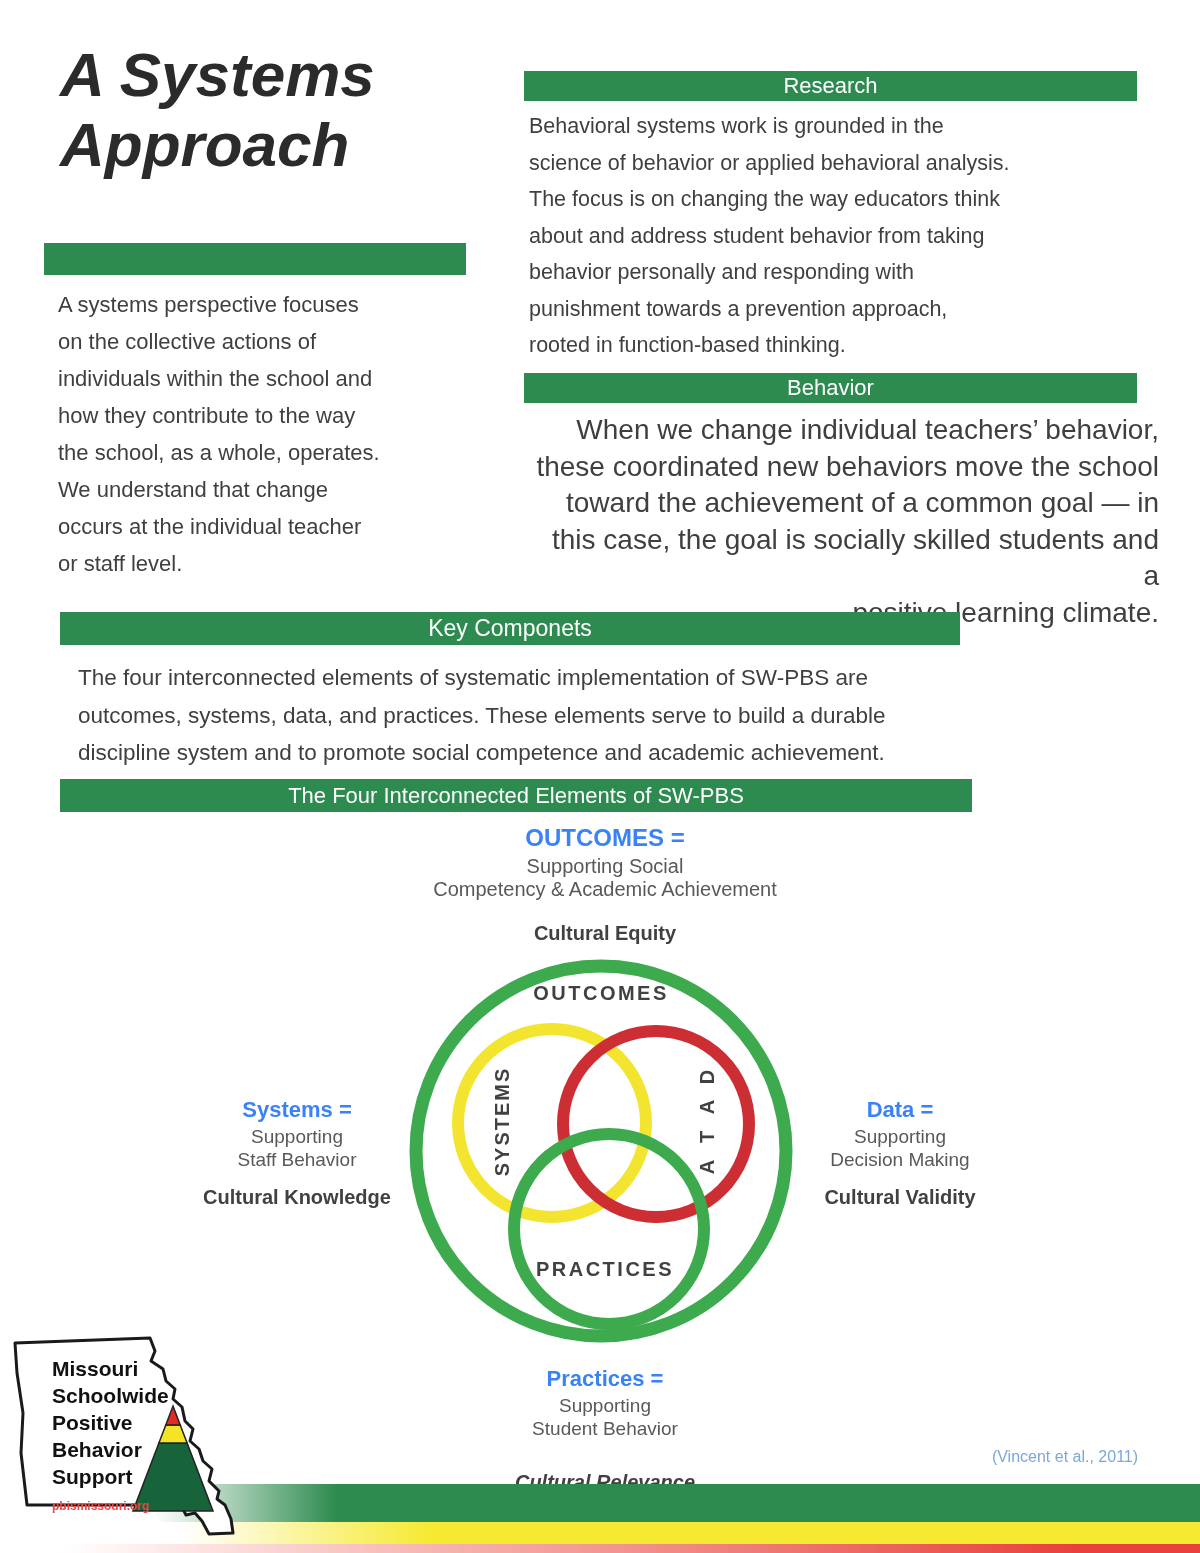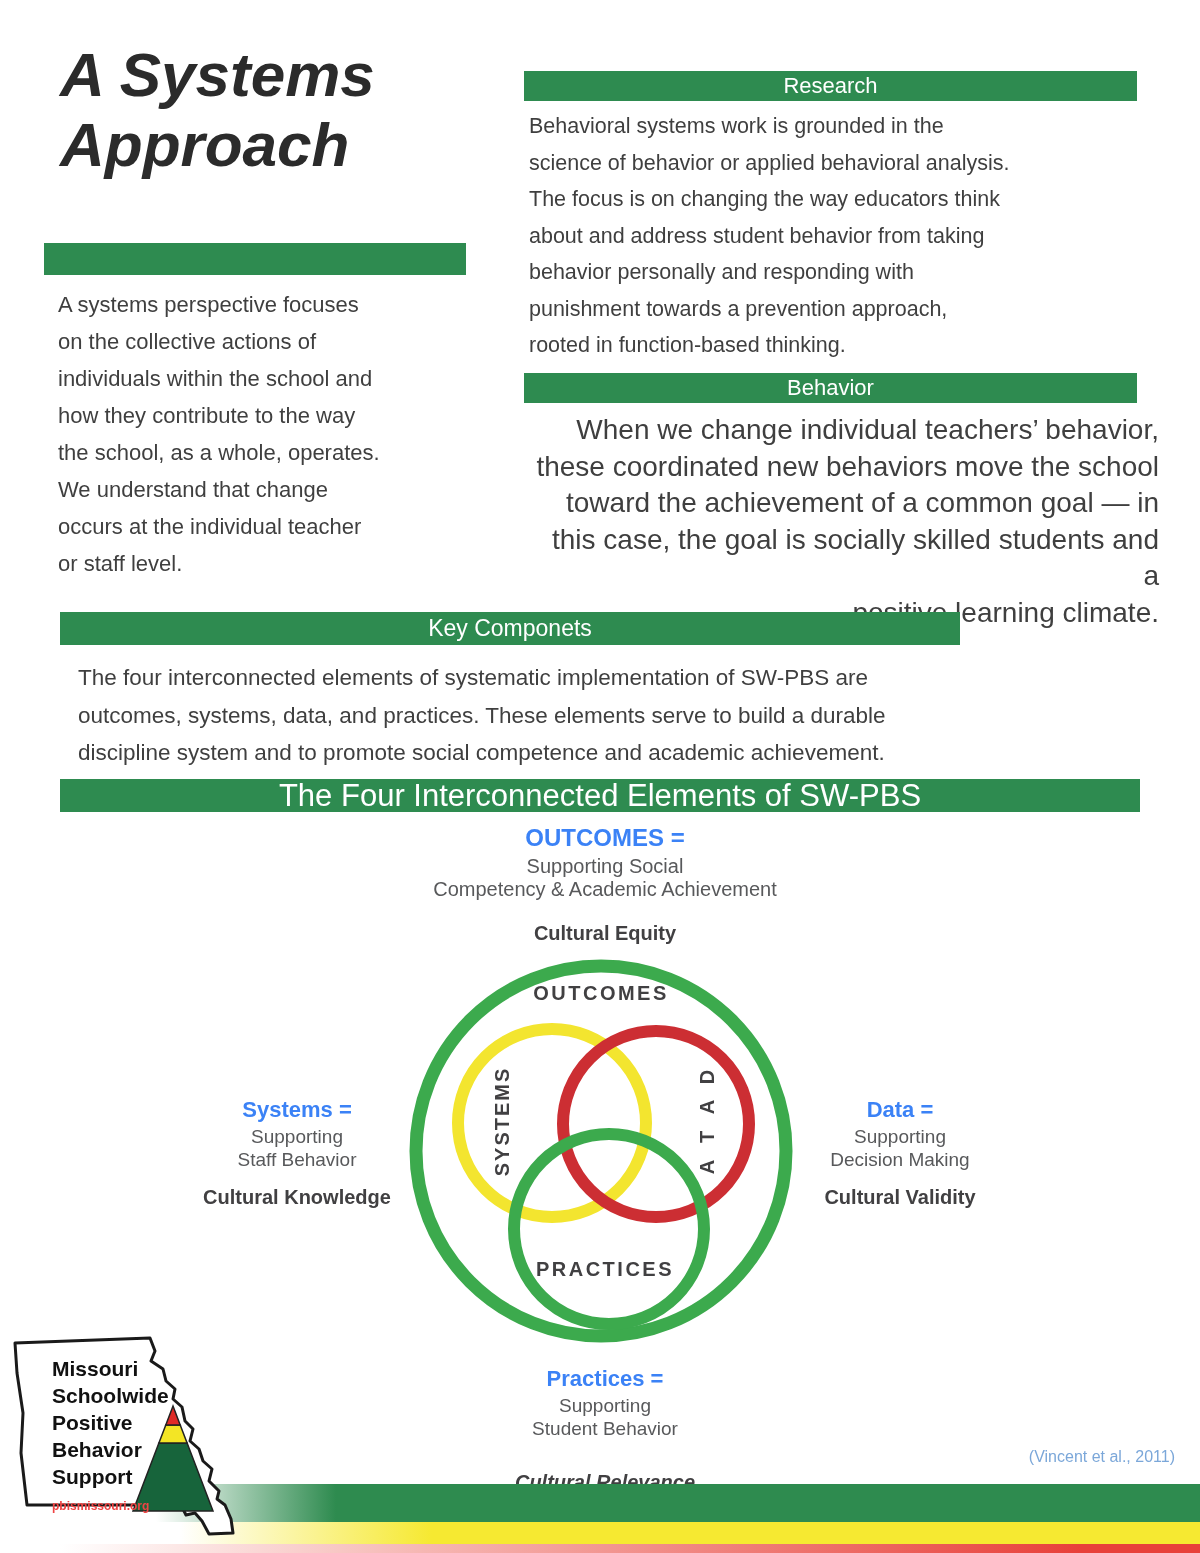--- a/index.html
+++ b/index.html
@@ -16,21 +16,21 @@
 
   .banner {
     background:#2e8b50; border-radius:0; color:#ffffff;
     display:flex; align-items:center; justify-content:center;
     font-size:22px; font-weight:400;
   }
   .banner-left   { left:44px;  top:243px; width:422px;  height:32px; }
   .banner-research { left:524px; top:71px;  width:613px; height:30px; }
   .banner-effects  { left:524px; top:373px; width:613px; height:30px; }
   .banner-key      { left:60px; top:612px; width:900px; height:33px; font-size:23px; }
-  .banner-four     { left:60px; top:779px; width:1080px; height:33px; font-size:31px; }
+  .banner-four     { left:60px; top:779px; width:912px; height:33px; font-size:22px; }
 
   .para { color:#3f3f3f; white-space:pre-line; }
   .para-left     { left:58px;  top:286px; width:420px; font-size:22px;   line-height:37px; }
   .para-research { left:529px; top:108px; width:625px; font-size:21.5px; line-height:36.5px; }
   .para-effects  { left:529px; top:412px; width:630px; font-size:28px; line-height:36.5px;text-align:right; }
   .para-key      { left:78px;  top:659px; width:995px; font-size:22.5px; line-height:37.5px; }
 
   
   .vd-block { text-align:center; }
   .vd-term  { font-weight:bold; color:#3b82f6; }
@@ -61,21 +61,21 @@
     transform:rotate(-90deg); text-align:center;
     font-weight:bold; color:#414042; letter-spacing:2px; font-size:20px;
   }
   .lbl-data { left:694px; top:1062px; }
   .lbl-data .vletter {
     display:block; width:26px; height:30px; line-height:30px; text-align:center;
     transform:rotate(-90deg);
     font-weight:bold; color:#414042; font-size:20px;
   }
 
-  .citation { left:955px; top:1448px; width:220px; text-align:right;
+  .citation { left:955px; top:1448px; width:220px; text-align:center;
     font-size:16px; color:#7ba7d9; }
 
   
   .band { left:0; width:1200px; }
   .band-green  { top:1484px; height:38px; background:linear-gradient(90deg,#ffffff 13%,#2e8b4f 28%); }
   .band-yellow { top:1522px; height:22px; background:linear-gradient(90deg,#ffffff 15%,#f6e931 36%); }
   .band-red    { top:1544px; height:9px;  background:linear-gradient(90deg,#ffffff 5%,#f6b7b3 35%,#e8403a 90%); }
 
   
   .logo { left:5px; top:1333px; width:242px; height:212px; z-index:5; }

